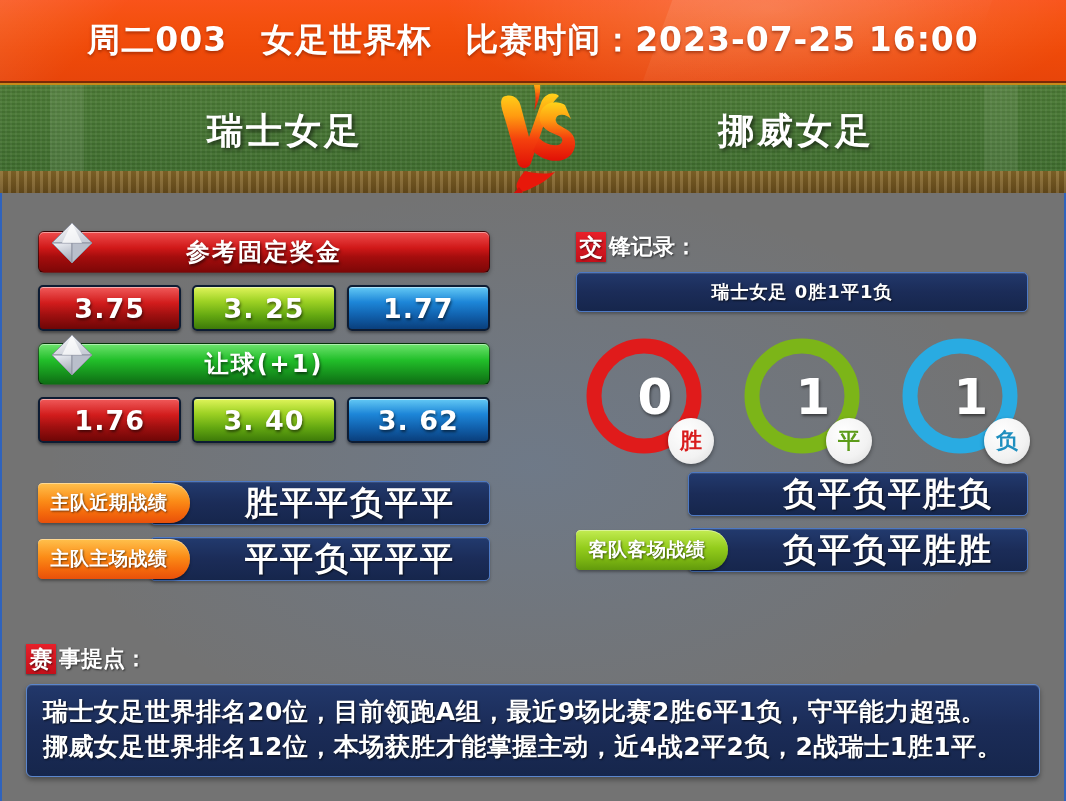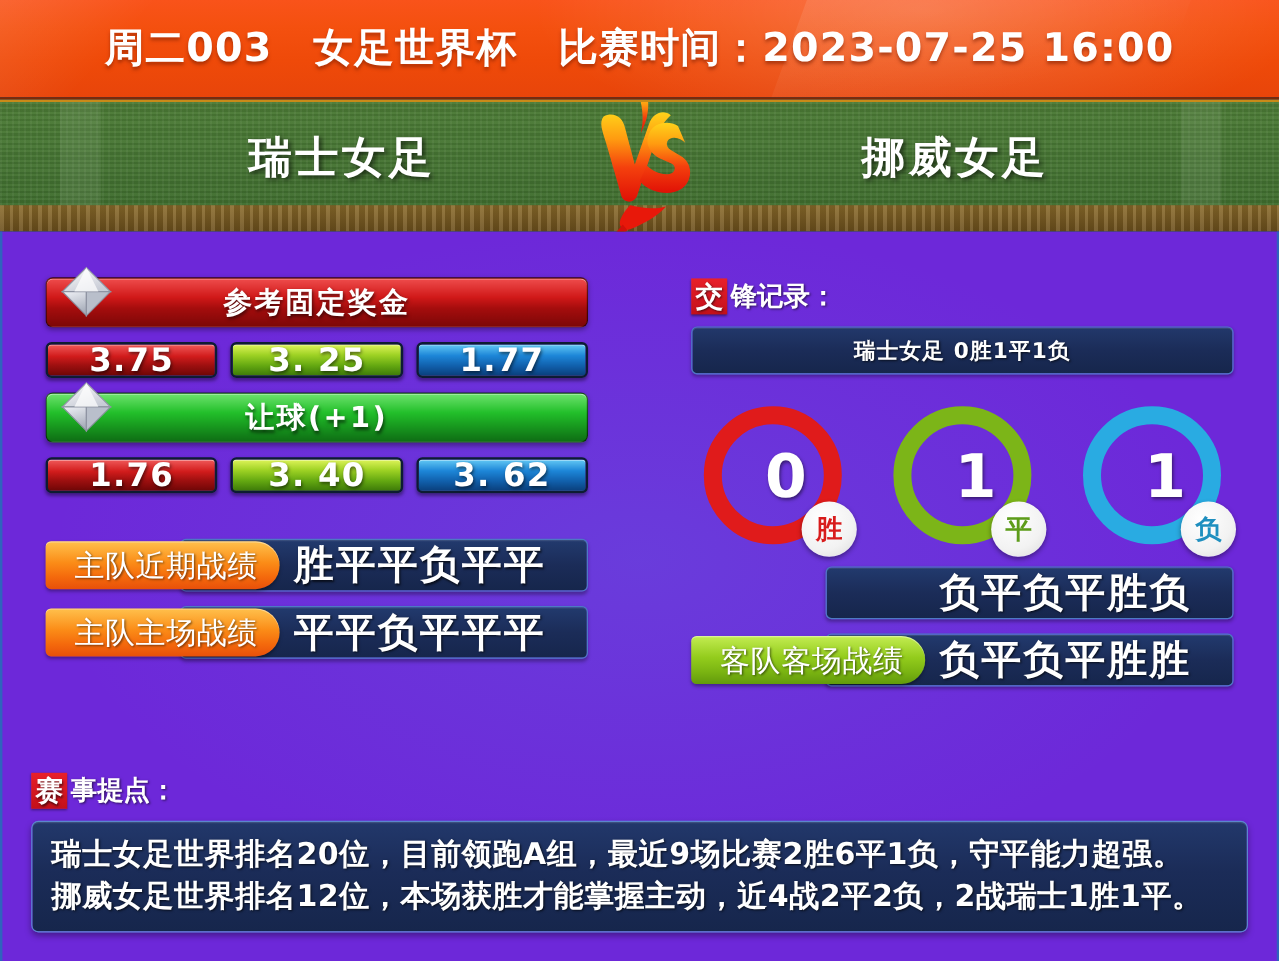--- a/index.html
+++ b/index.html
@@ -78,21 +78,21 @@
     position: absolute; left: 489px; top: -10px;
     width: 96px; height: 125px; z-index: 4;
   }
 
   
   .body-panel {
     position: absolute; left: 0; top: 193px; width: 1066px; height: 608px;
     background:
       radial-gradient(ellipse 760px 430px at 50% 46%, #2a5bb4 0%, #1f4ca3 42%, #173e8e 75%, #123madeup 100%),
       linear-gradient(180deg, #1b4aa0 0%, #17428f 100%);
-    background-color: #6d28d9;
+    background-color: #737373;
     border-left: 2px solid #2f63bd;
     border-right: 2px solid #2f63bd;
   }
   .body-panel::before {
     content:""; position:absolute; inset:0;
     background: radial-gradient(ellipse 700px 400px at 50% 45%, rgba(90,150,230,.18) 0%, rgba(0,0,0,0) 70%);
     pointer-events:none;
   }
 
   .col-left  { position: absolute; left: 36px;  top: 38px;  width: 452px; }
@@ -116,21 +116,21 @@
     background: linear-gradient(180deg, #ef4d4d 0%, #d01818 40%, #a50d0d 62%, #7d0707 100%);
   }
   .bar-head-green {
     background: linear-gradient(180deg, #6ee36e 0%, #22bf2a 40%, #199e20 64%, #0e6d14 100%);
   }
   .bar-head .label { position: relative; z-index: 3; }
 
   
   .odds-row { display: flex; gap: 11px; margin-bottom: 12px; }
   .odds-btn {
-    flex: 1; height: 30px; border-radius: 5px;
+    flex: 1; height: 46px; border-radius: 5px;
     display: flex; align-items: center; justify-content: center;
     color: #fff; font-size: 27px; font-weight: bold;
     letter-spacing: 1px;
     text-shadow: 1px 2px 3px rgba(0,0,0,.55);
     border: 2px solid #0d1c33;
     box-shadow: inset 0 1px 0 rgba(255,255,255,.5), 0 2px 3px rgba(0,0,0,.4);
   }
   .odds-red   { background: linear-gradient(180deg, #f05a5a 0%, #d21c1c 38%, #a01010 66%, #6e0606 100%); }
   .odds-green { background: linear-gradient(180deg, #dff45a 0%, #9ed224 34%, #64a811 68%, #3d7a09 100%); }
   .odds-blue  { background: linear-gradient(180deg, #63c9f5 0%, #1d86d8 36%, #1161ad 68%, #0a3f7c 100%); }
@@ -182,24 +182,24 @@
     z-index: 4;
   }
   .bub-win  { color: #d81c1c; }
   .bub-draw { color: #5d9c1a; }
   .bub-loss { color: #1f8fbf; }
 
   
   .form-row { position: relative; height: 44px; margin-bottom: 12px; }
   .form-tag {
     position: absolute; left: 0; top: 2px; z-index: 3;
-    height: 40px; min-width: 152px; padding: 0 18px 0 24px;
+    height: 40px; min-width: 152px; padding: 0 18px 0 8px;
     border-radius: 5px 22px 22px 5px;
     display: flex; align-items: center; justify-content: center;
-    color: #ffffff; font-size: 25px; font-weight: normal;
+    color: #ffffff; font-size: 19px; font-weight: bold;
     letter-spacing: .5px;
     text-shadow: 1px 1px 2px rgba(0,0,0,.55);
     box-shadow: inset 0 1px 0 rgba(255,255,255,.4), 0 2px 3px rgba(0,0,0,.35);
   }
   .tag-orange { background: linear-gradient(180deg, #ffc14d 0%, #fb8c17 45%, #f4690c 75%, #e8500a 100%); }
   .tag-green  { background: linear-gradient(180deg, #c3ec52 0%, #93cc1c 45%, #7ab412 75%, #629a0c 100%); }
   .form-bar {
     position: absolute; left: 112px; right: 0; top: 0; height: 44px;
     border-radius: 5px;
     background: linear-gradient(180deg, #223a6e 0%, #1b2c58 50%, #16264c 100%);

